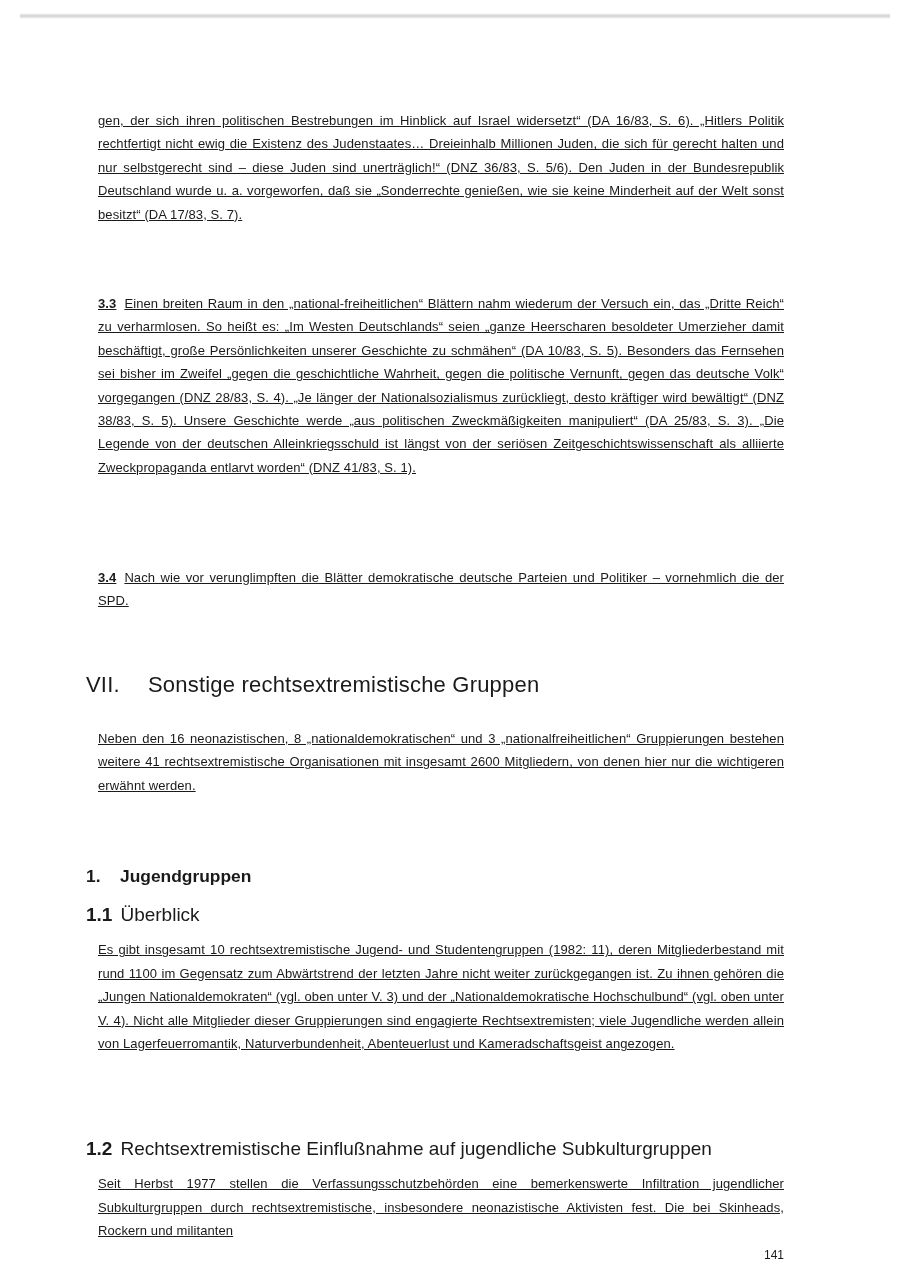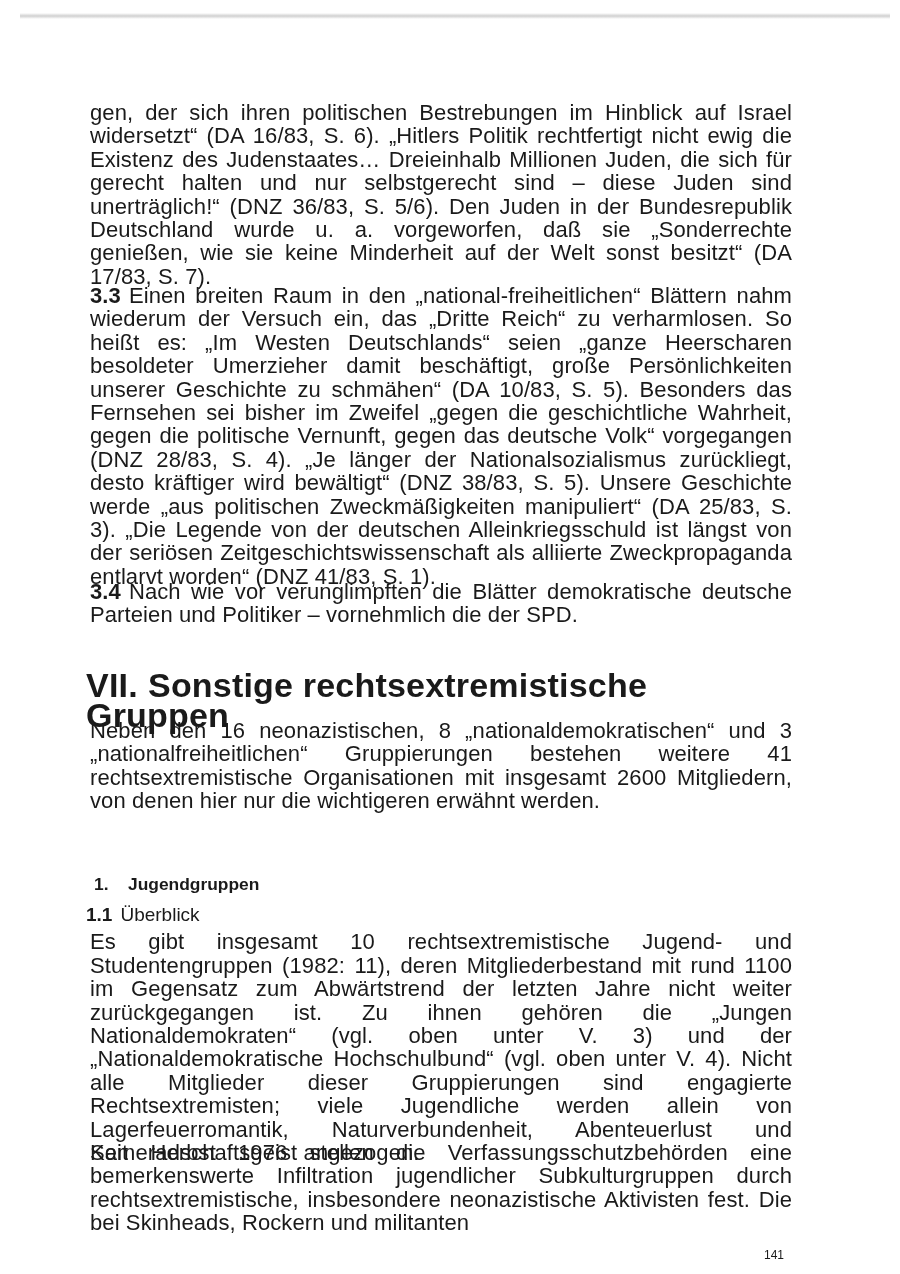--- a/index.html
+++ b/index.html
@@ -5,46 +5,46 @@
   html, body { margin:0; padding:0; }
   body {
     width:900px; height:1274px; background:#ffffff; position:relative; overflow:hidden;
     font-family:"Liberation Sans", sans-serif; color:#1a1a1a;
   }
   .scan-edge {
     position:absolute; left:20px; right:10px; top:13px; height:6px;
     background:linear-gradient(to bottom, rgba(200,200,200,0) 0%, rgba(170,170,170,0.55) 50%, rgba(200,200,200,0) 100%);
   }
   .page { position:absolute; left:86px; top:97px; width:710px; }
-  p { margin:4px; font-size:22px; line-height:23.4px; text-align:justify; letter-spacing:0.1px; }
+  p { margin:12px; font-size:13px; line-height:23.4px; text-align:justify; letter-spacing:0.1px;text-decoration:underline; }
   .num { font-weight:bold; margin-right:8px; }
   .blk { position:absolute; left:0; width:710px; }
-  h2 { margin:0; font-weight:bold; font-size:34px; line-height:30px; letter-spacing:0.2px; }
+  h2 { margin:0; font-weight:normal; font-size:22px; line-height:30px; letter-spacing:0.2px; }
   h2 .roman { display:inline-block; width:62px; }
-  h3 { margin:8px; font-size:17.4px; font-weight:bold; line-height:23px; }
+  h3 { margin:0; font-size:17.4px; font-weight:bold; line-height:23px; }
   h3 .n { display:inline-block; width:34px; }
   .sub { font-size:19px; line-height:23.4px; }
   .pageno { position:absolute; left:764px; top:1248px; font-size:12px; }
 </style>
 </head>
 <body>
 
 <div class="scan-edge"></div>
 
 <div class="page">
 
   <div class="blk" style="top:0;">
     <p>gen, der sich ihren politischen Bestrebungen im Hinblick auf Israel widersetzt“ (DA 16/83, S. 6). „Hitlers Politik rechtfertigt nicht ewig die Existenz des Judenstaates… Dreieinhalb Millionen Juden, die sich für gerecht halten und nur selbstgerecht sind – diese Juden sind unerträglich!“ (DNZ 36/83, S. 5/6). Den Juden in der Bundesrepublik Deutschland wurde u. a. vorgeworfen, daß sie „Sonderrechte genießen, wie sie keine Minderheit auf der Welt sonst besitzt“ (DA 17/83, S. 7).</p>
   </div>
 
   <div class="blk" style="top:183px;">
     <p><span class="num">3.3</span><span>Einen breiten Raum in den „national-freiheitlichen“ Blättern nahm wiederum der Versuch ein, das „Dritte Reich“ zu verharmlosen. So heißt es: „Im Westen Deutschlands“ seien „ganze Heerscharen besoldeter Umerzieher damit beschäftigt, große Persönlichkeiten unserer Geschichte zu schmähen“ (DA 10/83, S. 5). Besonders das Fernsehen sei bisher im Zweifel „gegen die geschichtliche Wahrheit, gegen die politische Vernunft, gegen das deutsche Volk“ vorgegangen (DNZ 28/83, S. 4). „Je länger der Nationalsozialismus zurückliegt, desto kräftiger wird bewältigt“ (DNZ 38/83, S. 5). Unsere Geschichte werde „aus politischen Zweckmäßigkeiten manipuliert“ (DA 25/83, S. 3). „Die Legende von der deutschen Alleinkriegsschuld ist längst von der seriösen Zeitgeschichtswissenschaft als alliierte Zweckpropaganda entlarvt worden“ (DNZ 41/83, S. 1).</span></p>
   </div>
 
-  <div class="blk" style="top:479px;">
+  <div class="blk" style="top:457px;">
     <p><span class="num">3.4</span><span>Nach wie vor verunglimpften die Blätter demokratische deutsche Parteien und Politiker – vornehmlich die der SPD.</span></p>
   </div>
 
   <div class="blk" style="top:573px;">
     <h2><span class="roman">VII.</span><span>Sonstige rechtsextremistische Gruppen</span></h2>
   </div>
 
   <div class="blk" style="top:618px;">
     <p>Neben den 16 neonazistischen, 8 „nationaldemokratischen“ und 3 „nationalfreiheitlichen“ Gruppierungen bestehen weitere 41 rechtsextremistische Organisationen mit insgesamt 2600 Mitgliedern, von denen hier nur die wichtigeren erwähnt werden.</p>
   </div>
@@ -52,17 +52,18 @@
   <div class="blk" style="top:768px;">
     <h3><span class="n">1.</span><span>Jugendgruppen</span></h3>
   </div>
 
   <div class="blk" style="top:806px;">
     <div class="sub"><span class="num">1.1</span><span>Überblick</span></div>
     <p>Es gibt insgesamt 10 rechtsextremistische Jugend- und Studentengruppen (1982: 11), deren Mitgliederbestand mit rund 1100 im Gegensatz zum Abwärtstrend der letzten Jahre nicht weiter zurückgegangen ist. Zu ihnen gehören die „Jungen Nationaldemokraten“ (vgl. oben unter V. 3) und der „Nationaldemokratische Hochschulbund“ (vgl. oben unter V. 4). Nicht alle Mitglieder dieser Gruppierungen sind engagierte Rechtsextremisten; viele Jugendliche werden allein von Lagerfeuerromantik, Naturverbundenheit, Abenteuerlust und Kameradschaftsgeist angezogen.</p>
   </div>
 
   <div class="blk" style="top:1040px;">
-    <p>Seit Herbst 1976 stellen die Verfassungsschutzbehörden eine bemerkenswerte Infiltration jugendlicher Subkulturgruppen durch rechtsextremistische, insbesondere neonazistische Aktivisten fest. Die bei Skinheads, Rockern und militanten</p>
+    <div class="sub"><span class="num">1.2</span><span>Rechtsextremistische Einflußnahme auf jugendliche Subkulturgruppen</span></div>
+    <p>Seit Herbst 1977 stellen die Verfassungsschutzbehörden eine bemerkenswerte Infiltration jugendlicher Subkulturgruppen durch rechtsextremistische, insbesondere neonazistische Aktivisten fest. Die bei Skinheads, Rockern und militanten</p>
   </div>
 </div>
 
 <div class="pageno">141</div>
 
 </body></html>

